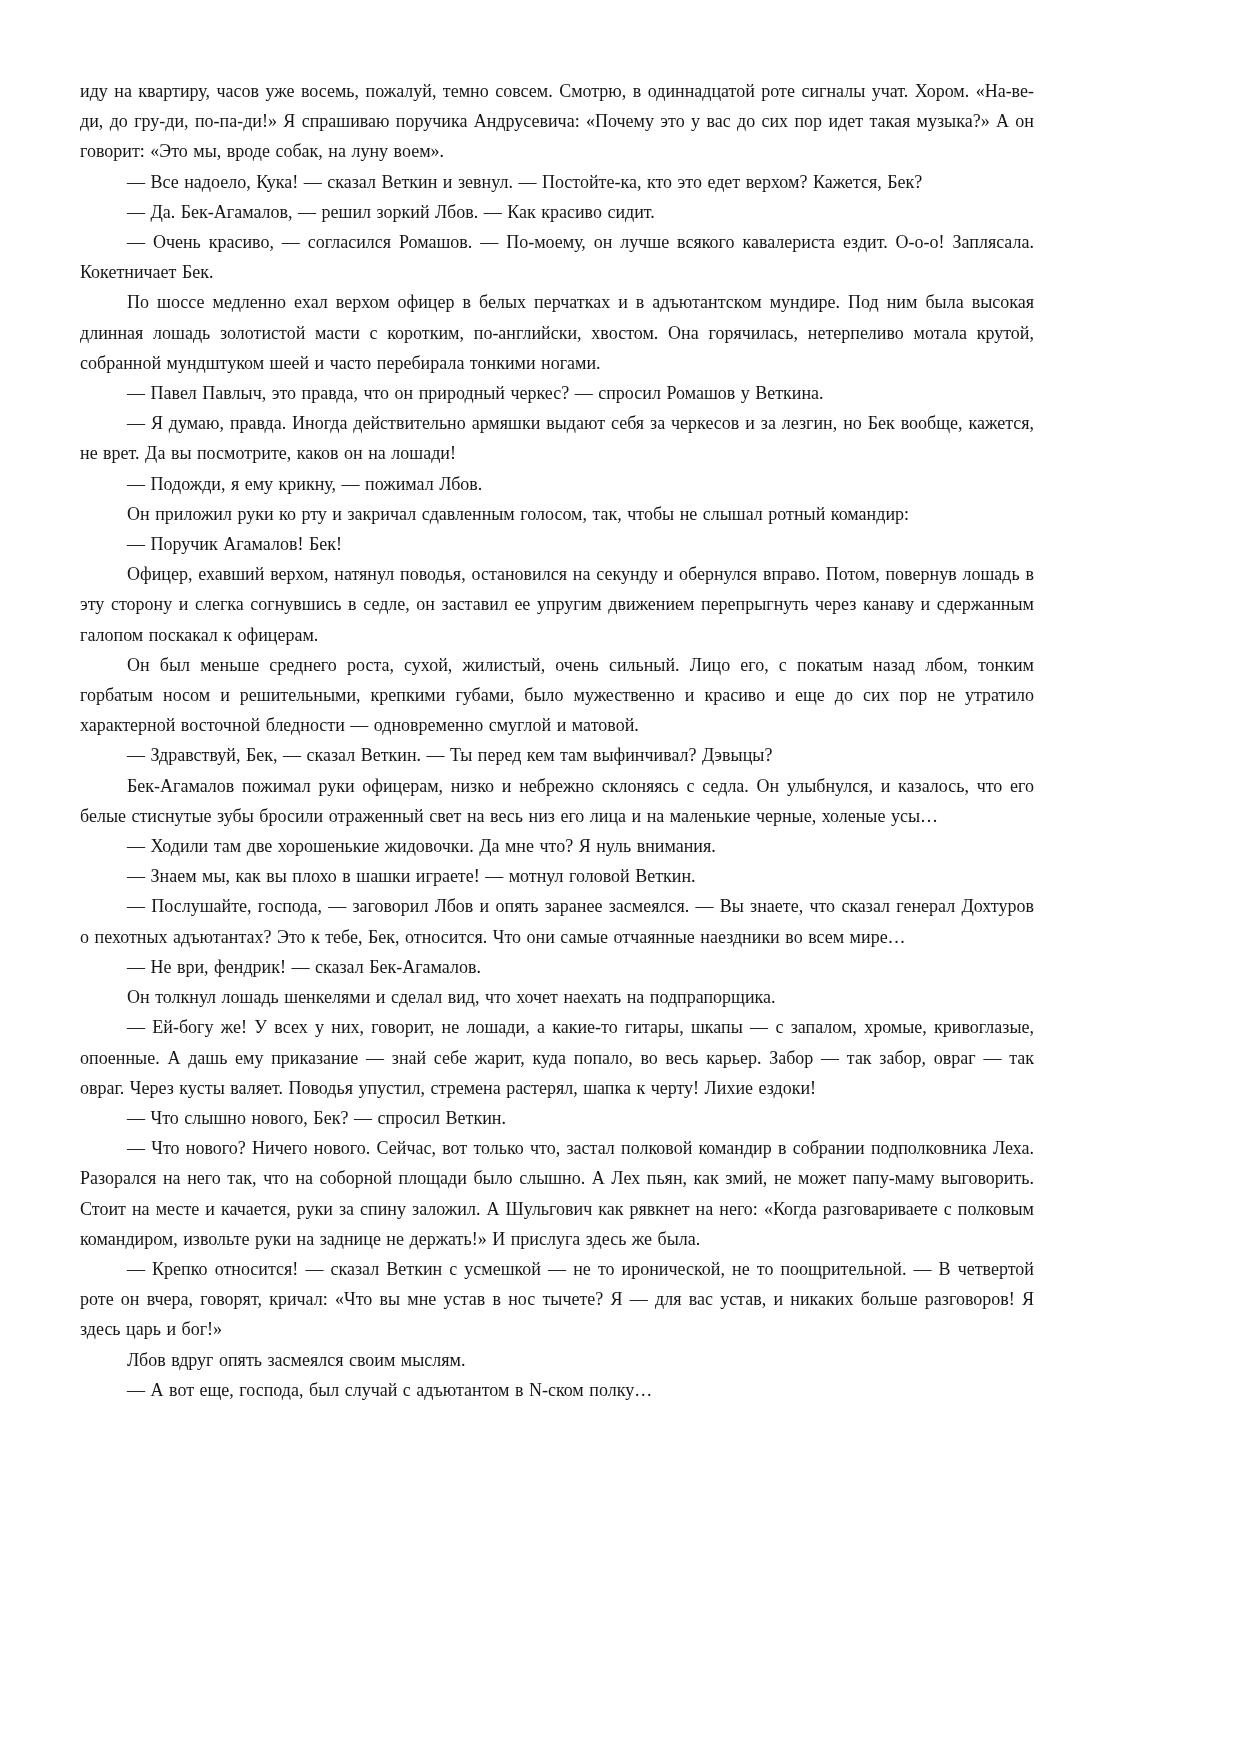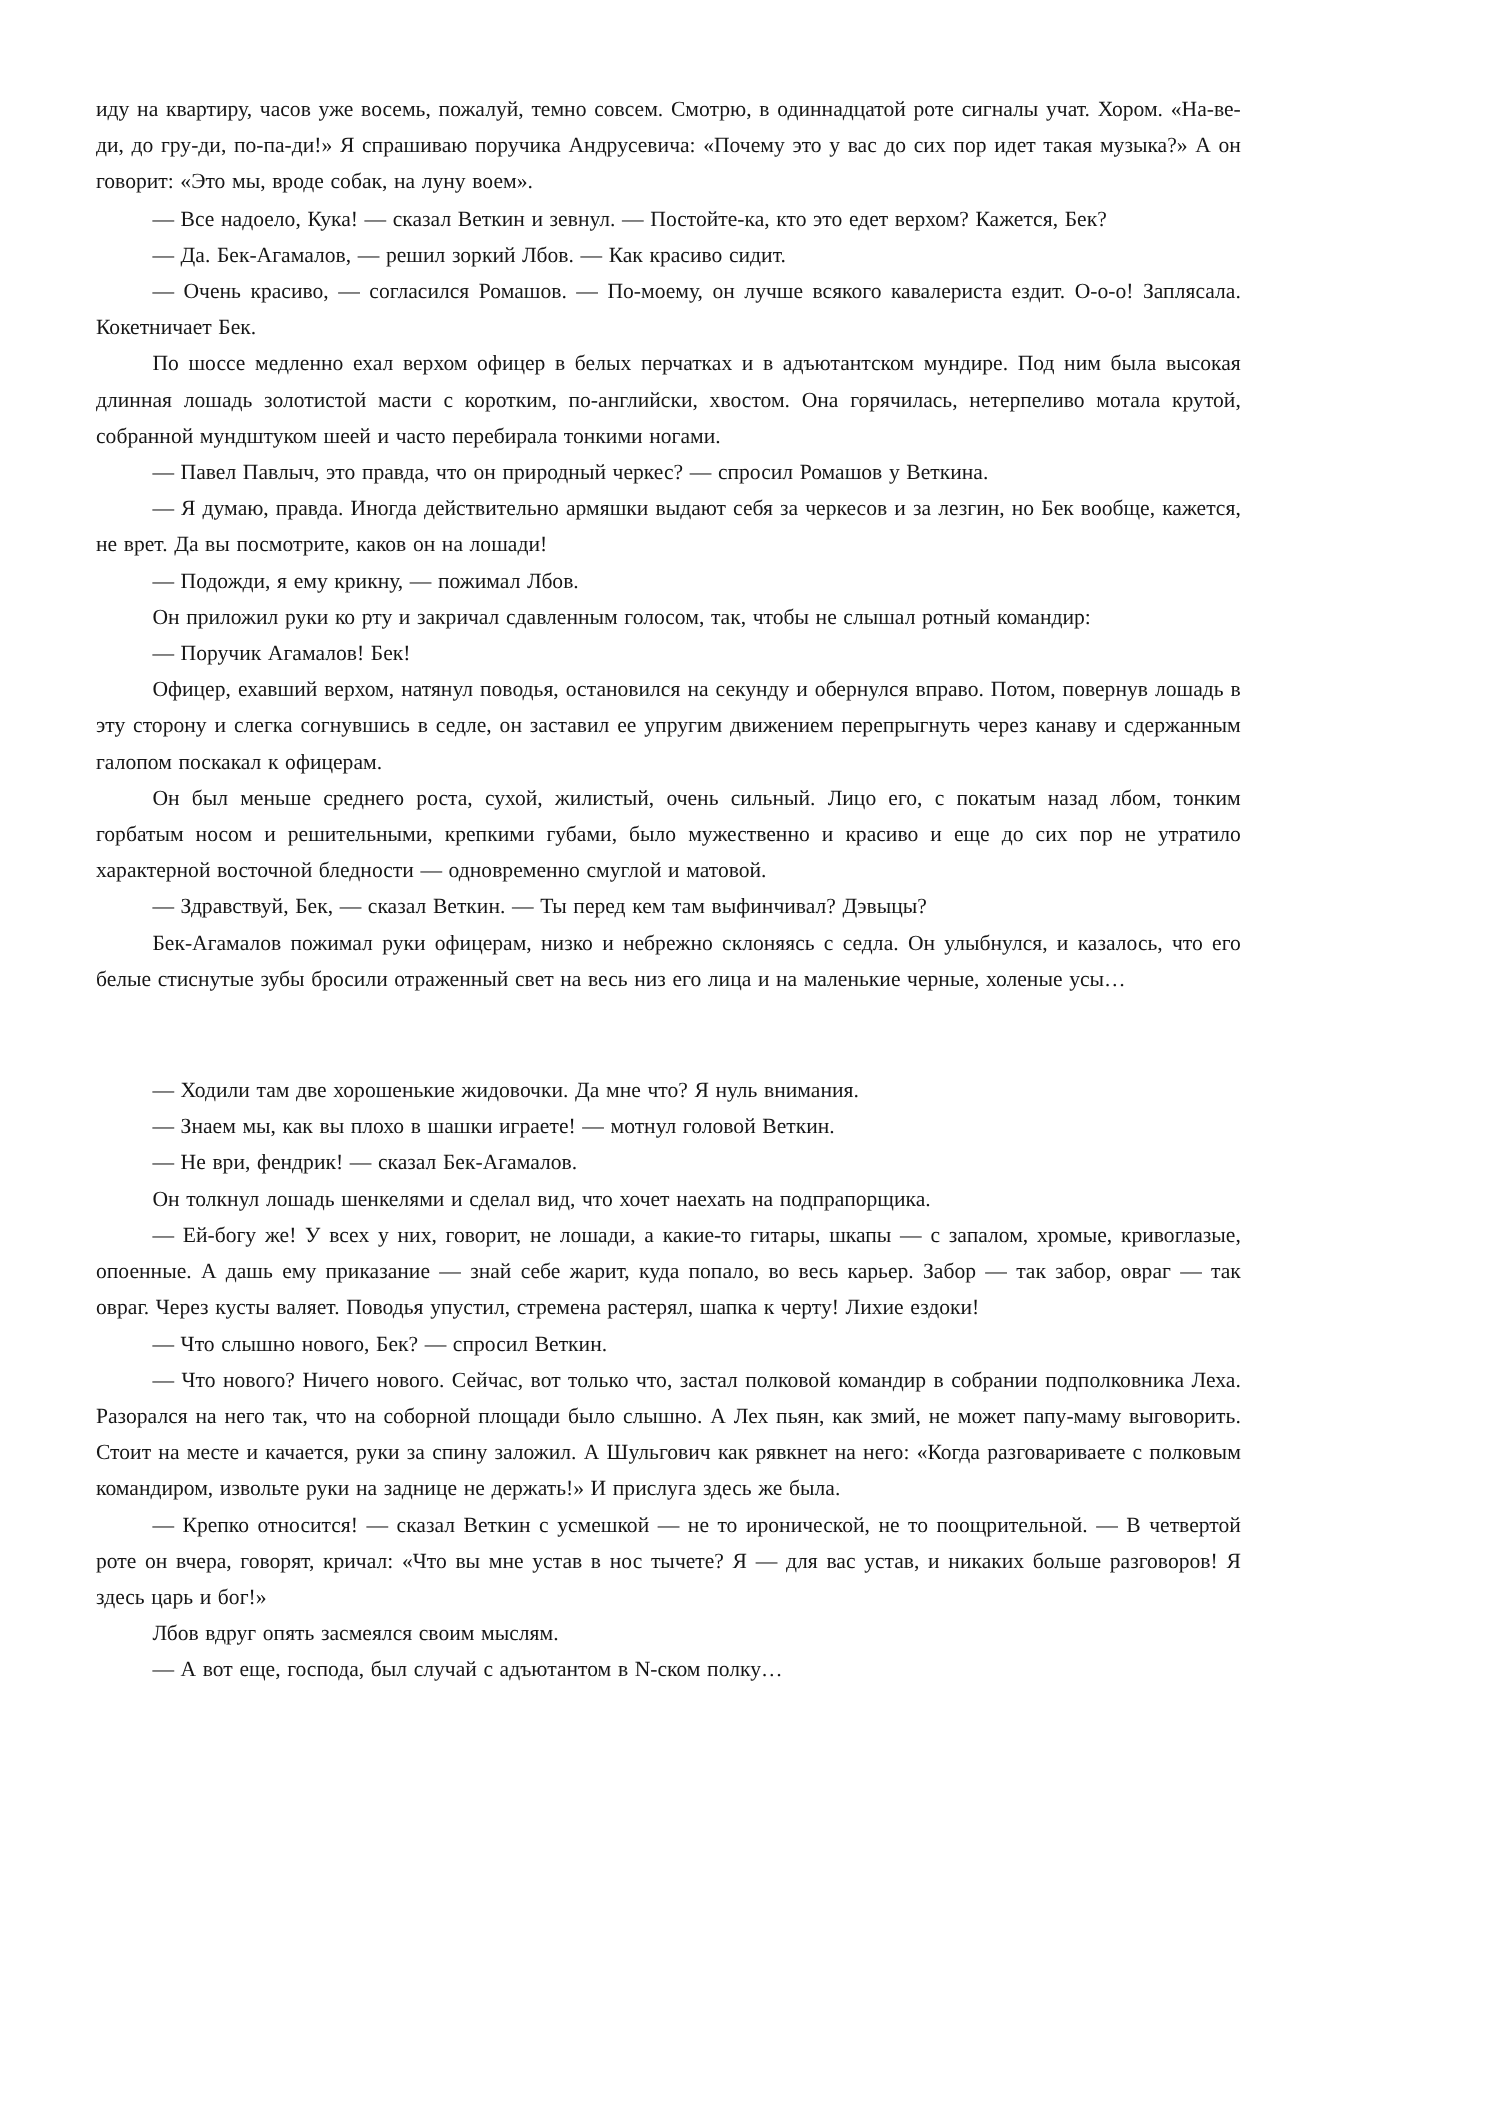--- a/index.html
+++ b/index.html
@@ -14,21 +14,20 @@
   }
   .page {
     box-sizing: border-box;
     width: 1242px;
     min-height: 1755px;
     padding: 76px 208px 42px 80px;
     background: #ffffff;
     color: #161616;
   }
   .section + .section {
-    margin-top: 62px;
   }
   p.para {
     margin: 0;
     font-size: 18px;
     line-height: 30.2px;
     text-align: justify;
     text-indent: 47px;
     word-spacing: 1px;
   }
   p.para.no-indent {
@@ -52,20 +51,21 @@
         <p class="para">Он приложил руки ко рту и закричал сдавленным голосом, так, чтобы не слышал ротный командир:</p>
         <p class="para">— Поручик Агамалов! Бек!</p>
         <p class="para">Офицер, ехавший верхом, натянул поводья, остановился на секунду и обернулся вправо. Потом, повернув лошадь в эту сторону и слегка согнувшись в седле, он заставил ее упругим движением перепрыгнуть через канаву и сдержанным галопом поскакал к офицерам.</p>
         <p class="para">Он был меньше среднего роста, сухой, жилистый, очень сильный. Лицо его, с покатым назад лбом, тонким горбатым носом и решительными, крепкими губами, было мужественно и красиво и еще до сих пор не утратило характерной восточной бледности — одновременно смуглой и матовой.</p>
         <p class="para">— Здравствуй, Бек, — сказал Веткин. — Ты перед кем там выфинчивал? Дэвыцы?</p>
         <p class="para">Бек-Агамалов пожимал руки офицерам, низко и небрежно склоняясь с седла. Он улыбнулся, и казалось, что его белые стиснутые зубы бросили отраженный свет на весь низ его лица и на маленькие черные, холеные усы…</p>
       </div>
       <div class="section">
         <p class="para">— Ходили там две хорошенькие жидовочки. Да мне что? Я нуль внимания.</p>
         <p class="para">— Знаем мы, как вы плохо в шашки играете! — мотнул головой Веткин.</p>
+        <p class="para">— Послушайте, господа, — заговорил Лбов и опять заранее засмеялся. — Вы знаете, что сказал генерал Дохтуров о пехотных адъютантах? Это к тебе, Бек, относится. Что они самые отчаянные наездники во всем мире…</p>
         <p class="para">— Не ври, фендрик! — сказал Бек-Агамалов.</p>
         <p class="para">Он толкнул лошадь шенкелями и сделал вид, что хочет наехать на подпрапорщика.</p>
         <p class="para">— Ей-богу же! У всех у них, говорит, не лошади, а какие-то гитары, шкапы — с запалом, хромые, кривоглазые, опоенные. А дашь ему приказание — знай себе жарит, куда попало, во весь карьер. Забор — так забор, овраг — так овраг. Через кусты валяет. Поводья упустил, стремена растерял, шапка к черту! Лихие ездоки!</p>
         <p class="para">— Что слышно нового, Бек? — спросил Веткин.</p>
         <p class="para">— Что нового? Ничего нового. Сейчас, вот только что, застал полковой командир в собрании подполковника Леха. Разорался на него так, что на соборной площади было слышно. А Лех пьян, как змий, не может папу-маму выговорить. Стоит на месте и качается, руки за спину заложил. А Шульгович как рявкнет на него: «Когда разговариваете с полковым командиром, извольте руки на заднице не держать!» И прислуга здесь же была.</p>
         <p class="para">— Крепко относится! — сказал Веткин с усмешкой — не то иронической, не то поощрительной. — В четвертой роте он вчера, говорят, кричал: «Что вы мне устав в нос тычете? Я — для вас устав, и никаких больше разговоров! Я здесь царь и бог!»</p>
         <p class="para">Лбов вдруг опять засмеялся своим мыслям.</p>
         <p class="para">— А вот еще, господа, был случай с адъютантом в N-ском полку…</p>
       </div>
     </div>

